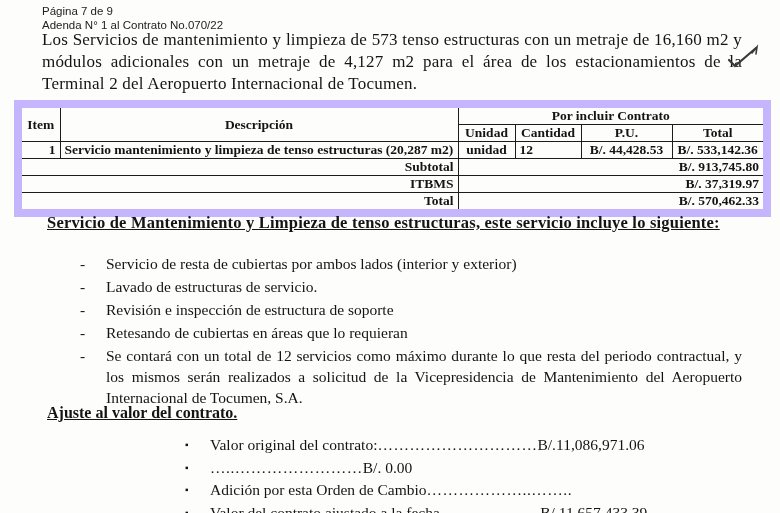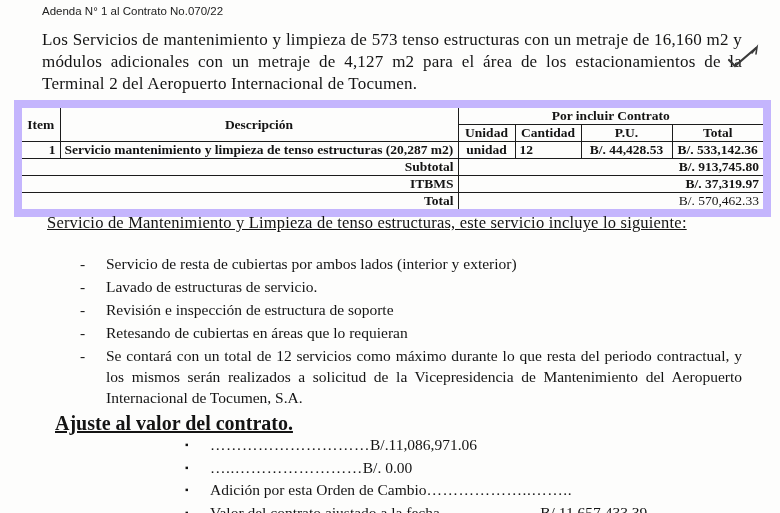--- a/index.html
+++ b/index.html
@@ -38,52 +38,53 @@
   table.ct{border:8px solid #c4b5fd;}
   th.group, th.sub{text-align:center;}
   col.c-item{width:42px;} col.c-desc{width:398px;}
   col.c-uni{width:57px;} col.c-cant{width:66px;}
   col.c-pu{width:91px;} col.c-tot{width:95px;}
   td.num{text-align:right;padding-right:6px;}
   td.ctr{text-align:center;}
   td.lft{text-align:left;padding-left:6px;}
   td.sumlbl{text-align:right;padding-right:6px;}
   td.sumval{text-align:right;padding-right:4px;font-weight:normal;}
-  tr.grand td.sumval{font-weight:normal;}
+  tr.grand td.sumval{font-weight:bold;}
   
   .sec-h{
     position:absolute;left:47px;top:213px;margin:0;
-    font-size:16.5px;font-weight:normal;text-decoration:underline;
+    font-size:16.5px;font-weight:bold;text-decoration:underline;
     letter-spacing:.2px;white-space:nowrap;
   }
   
   .dlist{position:absolute;left:80px;top:253px;width:662px;}
   .drow{display:flex;font-size:15.5px;line-height:21px;margin-bottom:2px;}
   .dash{width:26px;flex:0 0 26px;}
   .dtxt{flex:1;text-align:justify;}
   
   .adj-h{
-    position:absolute;left:47px;top:404px;margin:8px;
-    font-size:20px;font-weight:bold;text-decoration:underline;
+    position:absolute;left:47px;top:404px;margin:0;
+    font-size:16px;font-weight:bold;text-decoration:underline;
     white-space:nowrap;
   }
   
   .alist{position:absolute;left:185px;top:434px;}
   .arow{display:flex;font-size:15.5px;line-height:22.5px;}
   .sq{width:25px;flex:0 0 25px;font-size:10px;line-height:22.5px;}
   .albl{white-space:nowrap;}
   .adots{letter-spacing:.5px;}
   .aval{white-space:nowrap;text-align:right;}
 </style>
 </head>
 <body>
 
 <div class="page">
 
   <div class="hdr">
+    <div>Página 7 de 9</div>
     <div>Adenda N° 1 al Contrato No.070/22</div>
   </div>
 
   <p class="intro">Los Servicios de mantenimiento y limpieza de 573 tenso estructuras con un metraje de 16,160 m2 y módulos adicionales con un metraje de 4,127 m2 para el área de los estacionamientos de la Terminal 2 del Aeropuerto Internacional de Tocumen.</p>
 
   <svg class="checkmark" width="36" height="28" viewBox="0 0 36 28">
     <path d="M3 16 L9 22 L30 4" fill="none" stroke="#3a3a3a" stroke-width="2.2" stroke-linecap="round"></path>
     <path d="M26 9 L31 3 L30 10" fill="none" stroke="#3a3a3a" stroke-width="1.6" stroke-linecap="round"></path>
   </svg>
 
@@ -154,20 +155,21 @@
       <span class="dash">-</span>
       <span class="dtxt">Se contará con un total de 12 servicios como máximo durante lo que resta del periodo contractual, y los mismos serán realizados a solicitud de la Vicepresidencia de Mantenimiento del Aeropuerto Internacional de Tocumen, S.A.</span>
     </div>
   </div>
 
   <h3 class="adj-h">Ajuste al valor del contrato.</h3>
 
   <div class="alist">
     <div class="arow">
       <span class="sq">▪</span>
+      <span class="albl">Valor original del contrato: </span>
       <span class="adots">…………………………</span>
       <span class="aval">B/.11,086,971.06</span>
     </div>
     <div class="arow">
       <span class="sq">▪</span>
       <span class="adots">…..……………………</span>
       <span class="aval">B/. 0.00</span>
     </div>
     <div class="arow">
       <span class="sq">▪</span>

